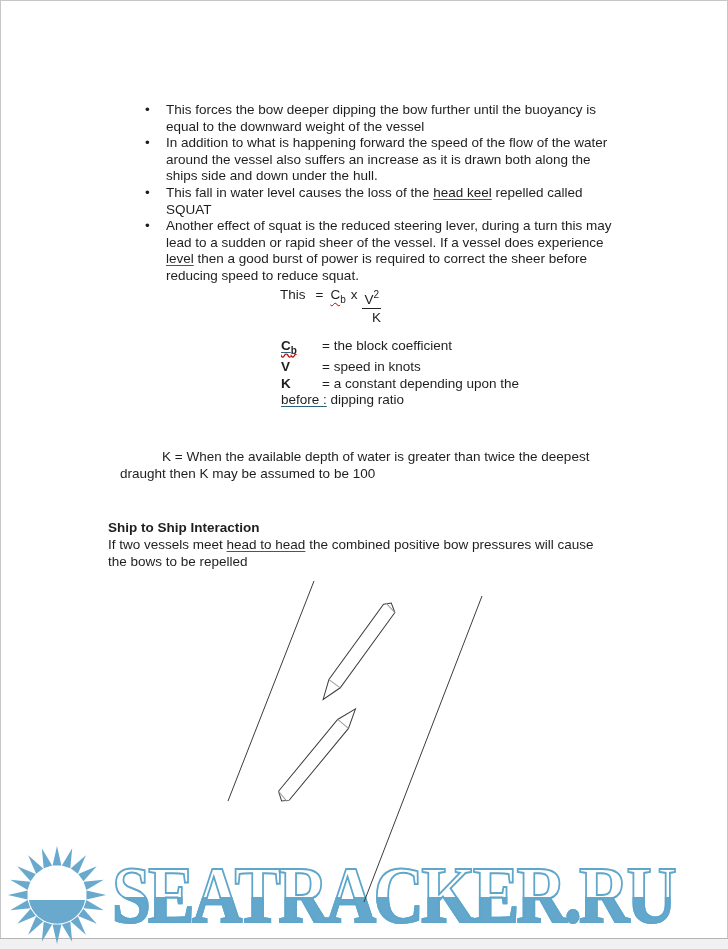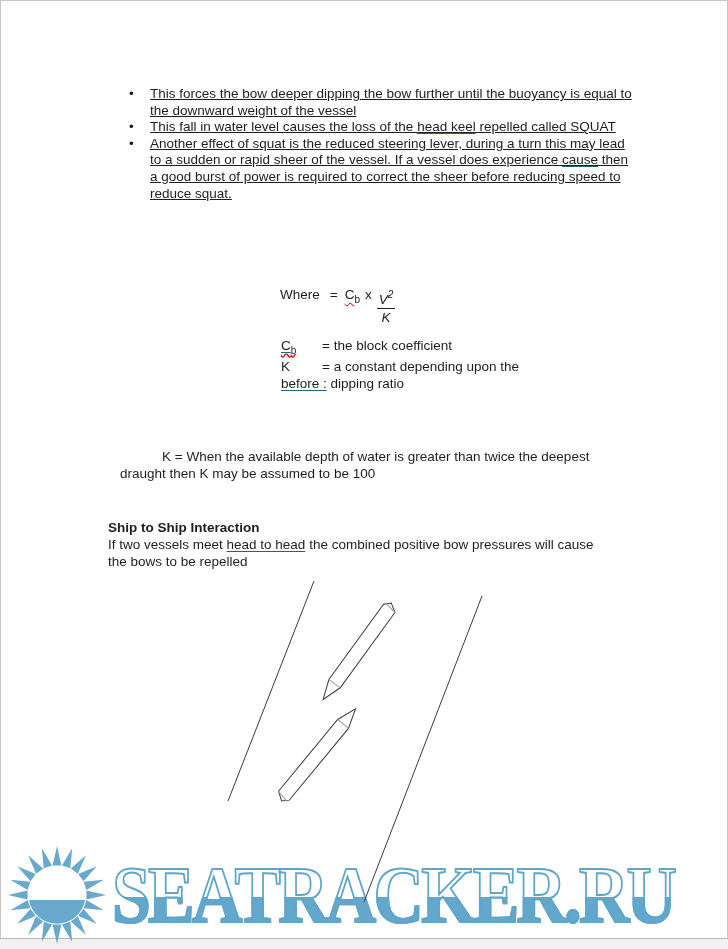--- a/index.html
+++ b/index.html
@@ -10,42 +10,42 @@
     color:#1e1e1e;
   }
   .page-frame{position:absolute;inset:0;border:1px solid #c6c6c6;box-sizing:border-box;pointer-events:none;}
   .bottom-strip{position:absolute;left:0;right:0;top:938px;height:11px;background:#f1f1f1;border-top:1px solid #b5b5b5;box-sizing:border-box;}
 
   .txt{font-size:13.5px;line-height:16.6px;}
   .abs{position:absolute;}
 
   
   .bullets{left:108px;top:86px;width:524px;}
-  .bullets ul{margin:0;padding:0 0 0 42px;list-style:none;text-decoration:underline;}
+  .bullets ul{margin:16px;padding:0 0 0 42px;list-style:none;}
   .bullets li{position:relative;}
   .bullets li::before{content:"\2022";position:absolute;left:-21px;top:0;}
 
   
   .u{text-decoration:underline;text-decoration-color:#2c6177;text-decoration-thickness:1px;text-underline-offset:2px;}
   .wavy{text-decoration:underline wavy #c00000;text-decoration-thickness:1px;text-underline-offset:3px;}
   .u .wavy{text-decoration:underline wavy #c00000;}
 
   
   .formula{left:280px;top:287px;font-size:13.5px;line-height:16.6px;white-space:nowrap;}
   .formula .eq{margin:0 7px 0 10px;}
   .formula .times{margin:0 5px;}
-  .frac{display:inline-block;text-align:center;vertical-align:top;font-style:italic;}
+  .frac{display:inline-block;text-align:right;vertical-align:top;}
   .frac .num{display:block;border-bottom:1px solid #222;padding:0 2px;}
   .frac .den{display:block;padding-top:1px;}
   sub{font-size:10px;}
   sup{font-size:10px;}
 
   
   .defs{left:281px;top:338px;font-size:13.5px;line-height:16.6px;}
-  .def-row .term{display:inline-block;width:41px;}
+  .def-row .term{display:inline-block;width:41px;font-weight:bold;}
 
   
   .kparas{left:108px;top:437px;width:521px;}
   .kparas p{margin:12px;text-indent:42px;}
 
   .heading{left:108px;top:520px;font-weight:bold;}
   .finalp{left:108px;top:537px;width:508px;}
 
   
   .diagram{position:absolute;left:0;top:0;z-index:3;pointer-events:none;}
@@ -99,32 +99,36 @@
       <path d="M 27.4,58 A 29,29 0 0 0 84.6,58 Z"></path>
     </g>
     <path d="M 29,53 A 27,27 0 0 1 83,53 Z" fill="#ffffff"></path>
   </svg>
   <div class="wm-text">SEATRACKER.RU</div>
 </div>
 
 <div class="abs txt bullets">
   <ul>
     <li><span>This forces the bow deeper dipping the bow further until the buoyancy is equal to the downward weight of the vessel</span></li>
+    <li><span>In addition to what is happening forward the speed of the flow of the water around the vessel also suffers an increase as it is drawn both along the ships side and down under the hull.</span></li>
     <li><span>This fall in water level causes the loss of the </span><span class="u">head keel</span><span> repelled called SQUAT</span></li>
-    <li><span>Another effect of squat is the reduced steering lever, during a turn this may lead to a sudden or rapid sheer of the vessel. If a vessel does experience </span><span class="u">cause</span><span> then a good burst of power is required to correct the sheer before reducing speed to reduce squat.</span></li>
+    <li><span>Another effect of squat is the reduced steering lever, during a turn this may lead to a sudden or rapid sheer of the vessel. If a vessel does experience </span><span class="u">level</span><span> then a good burst of power is required to correct the sheer before reducing speed to reduce squat.</span></li>
   </ul>
 </div>
 
 <div class="abs formula">
-  <span>Where</span><span class="eq">=</span><span class="wavy"><span>C</span><sub>b</sub></span><span class="times">x</span><span class="frac"><span class="num"><span>V</span><sup>2</sup></span><span class="den">K</span></span>
+  <span>This</span><span class="eq">=</span><span class="wavy"><span>C</span><sub>b</sub></span><span class="times">x</span><span class="frac"><span class="num"><span>V</span><sup>2</sup></span><span class="den">K</span></span>
 </div>
 
 <div class="abs defs">
   <div class="def-row">
     <span class="term"><span class="u"><span class="wavy"><span>C</span><sub>b</sub></span></span></span><span>= the block coefficient</span>
+  </div>
+  <div class="def-row">
+    <span class="term">V</span><span>= speed in knots</span>
   </div>
   <div class="def-row">
     <span class="term">K</span><span>= a constant depending upon the</span>
   </div>
   <div class="def-row">
     <span class="u">before :</span><span> dipping ratio</span>
   </div>
 </div>
 
 <div class="abs txt kparas">

